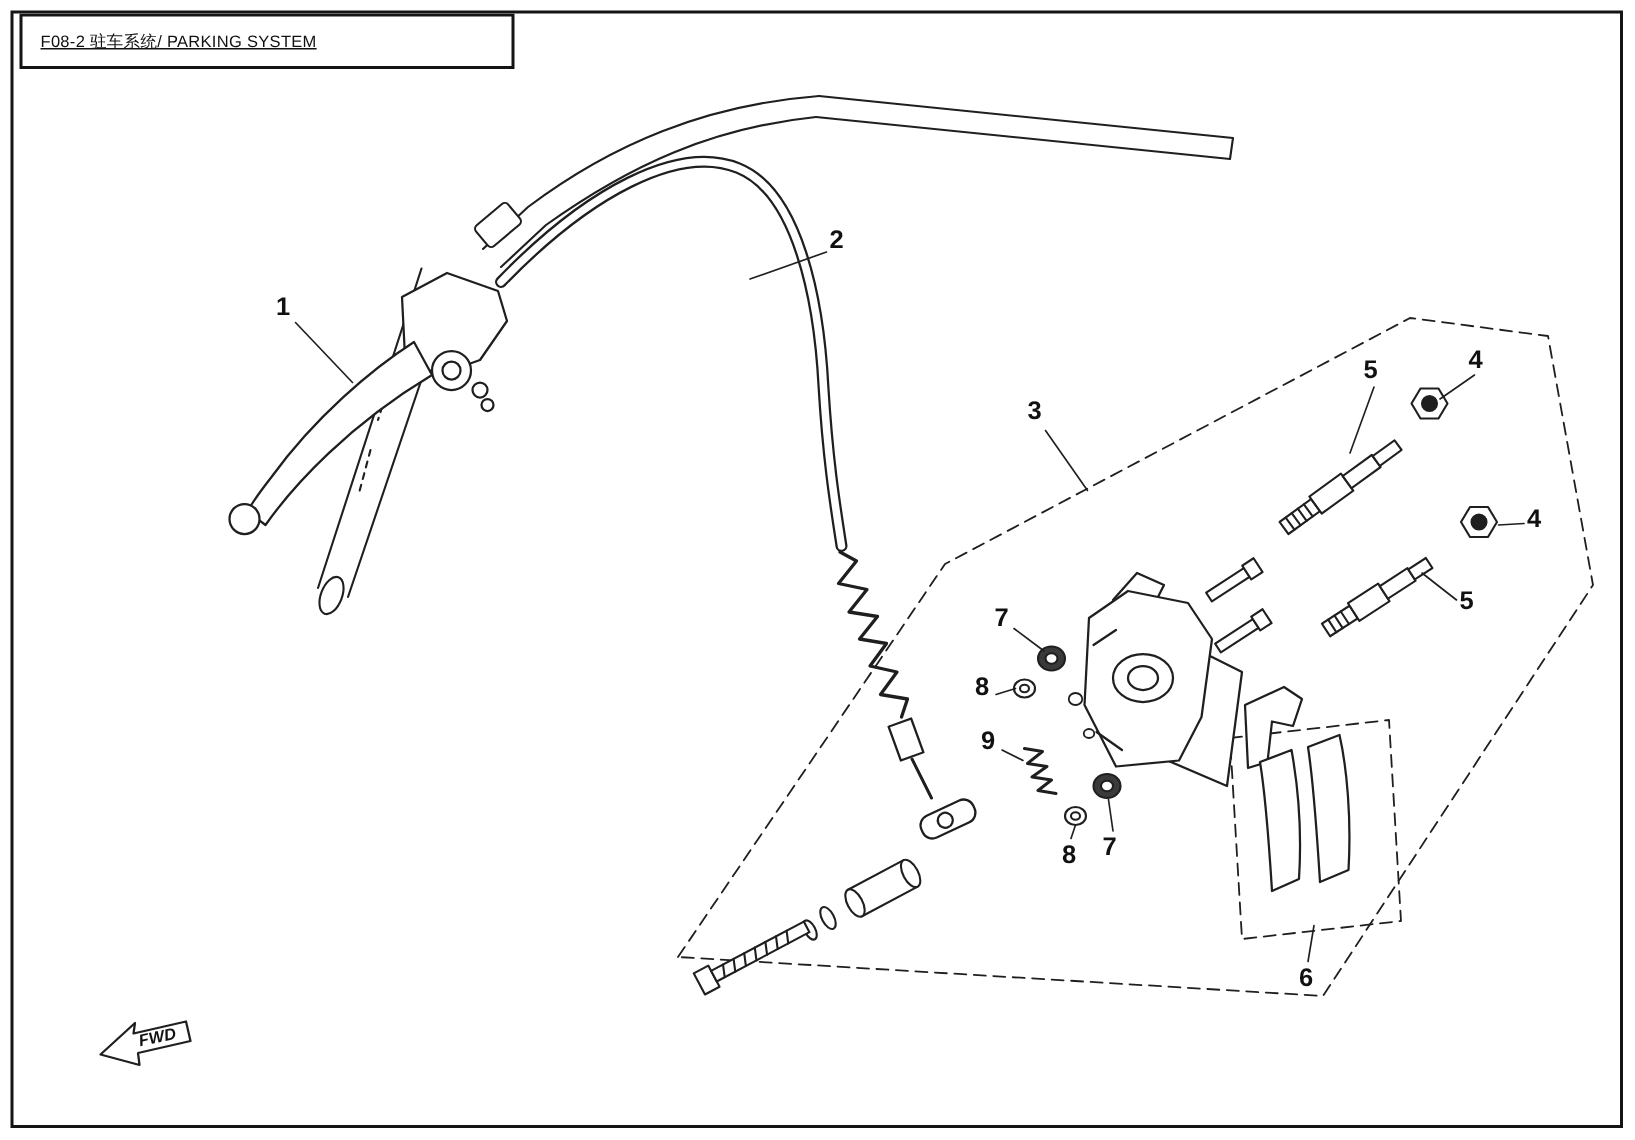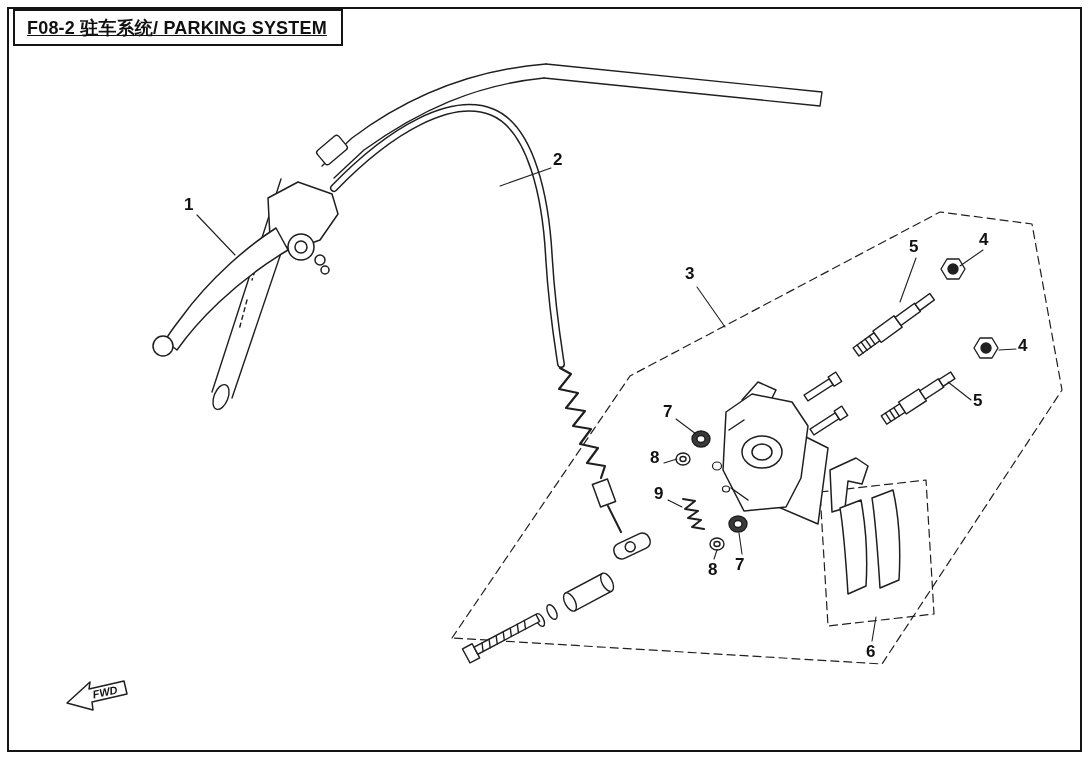--- a/index.html
+++ b/index.html
@@ -6,21 +6,21 @@
   html,body { background:#e9e9e9; }
   body { font-family:"Liberation Sans", sans-serif; color:#111; }
   .page { position:relative; width:1090px; height:760px; background:#ffffff; overflow:hidden; }
   .frame { position:absolute; left:7px; top:7px; width:1075px; height:745px; border:2px solid #141414; }
   .title-box {
     position:absolute; left:13px; top:9px; height:37px; min-width:330px;
     border:2px solid #141414; background:#fff; display:flex; align-items:center;
     padding:0 12px; z-index:6;
   }
   .title-box span {
-    font-size:18px; font-weight:bold; letter-spacing:.2px;
+    font-size:11px; font-weight:normal; letter-spacing:.2px;
     text-decoration:underline; white-space:nowrap;
   }
   svg.diagram { position:absolute; left:0; top:0; z-index:1; }
   .callout {
     position:absolute; font-size:17px; font-weight:bold; color:#111;
     z-index:5; line-height:1;
   }
   .fwd-label {
     position:absolute; left:87px; top:686px; width:36px; text-align:center;
     font-size:11px; font-weight:bold; font-style:italic;

